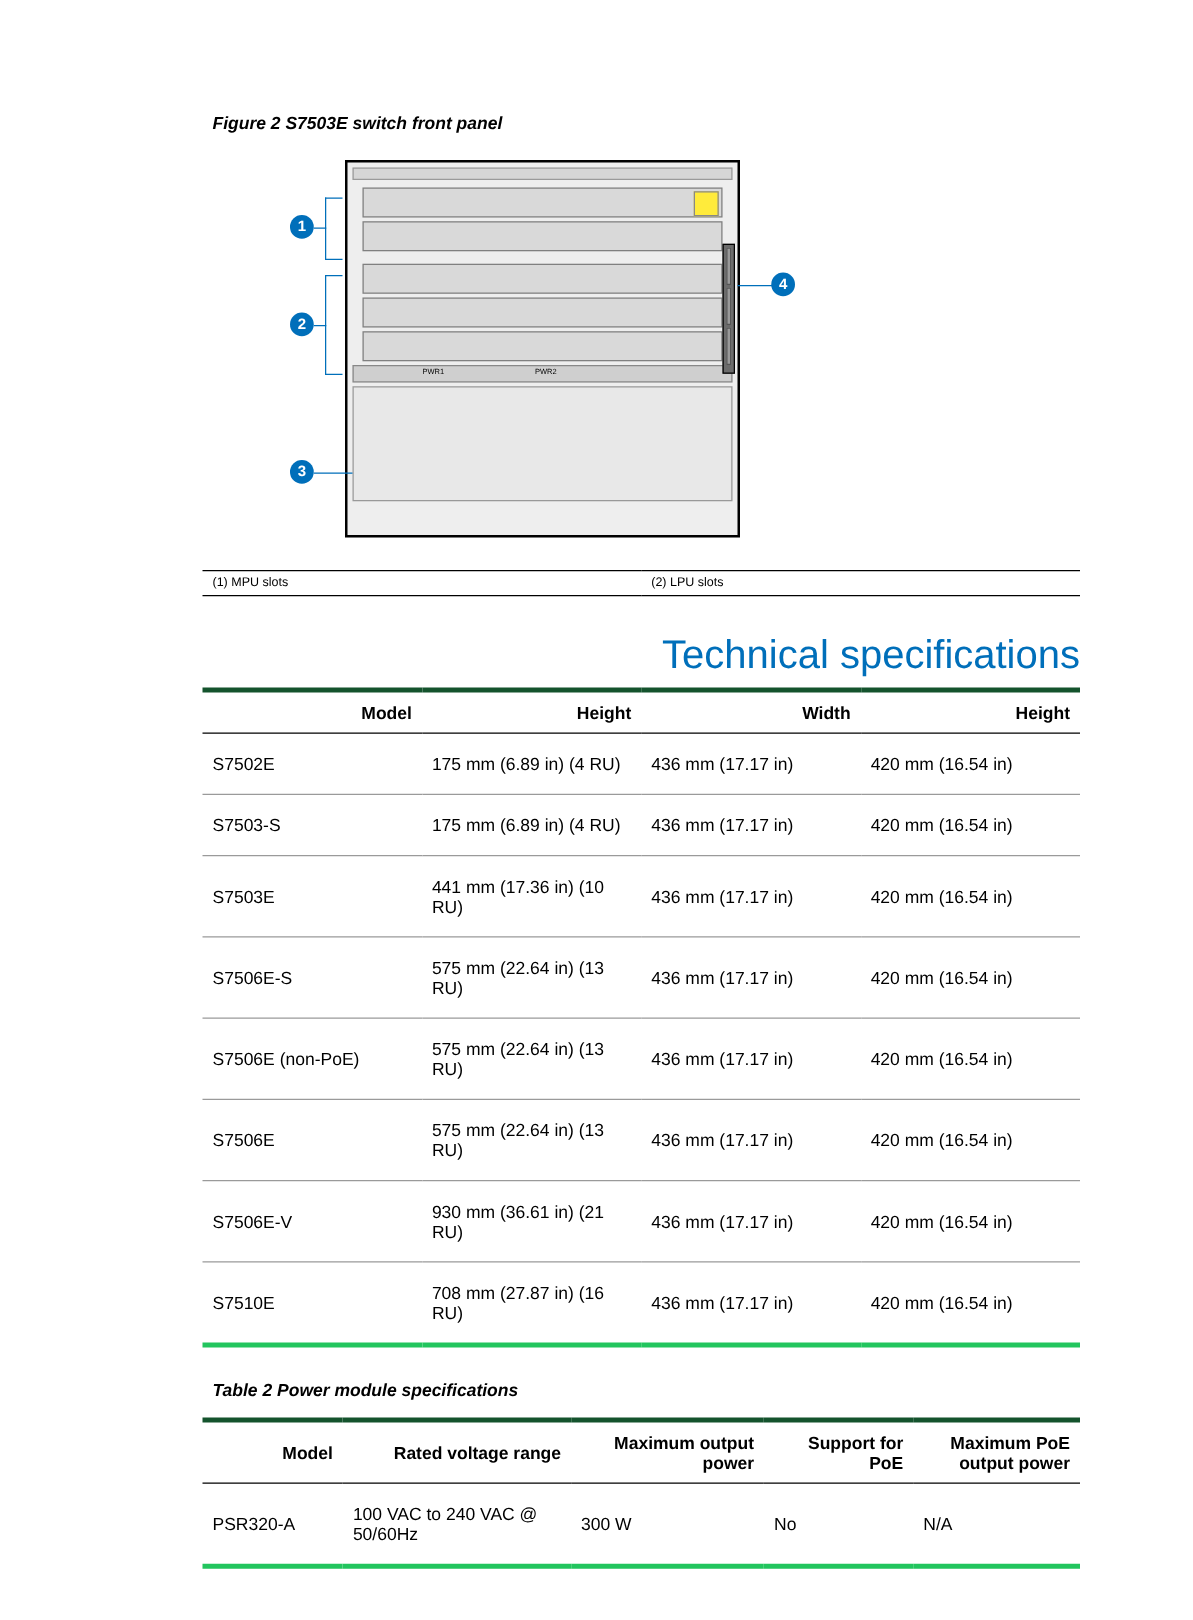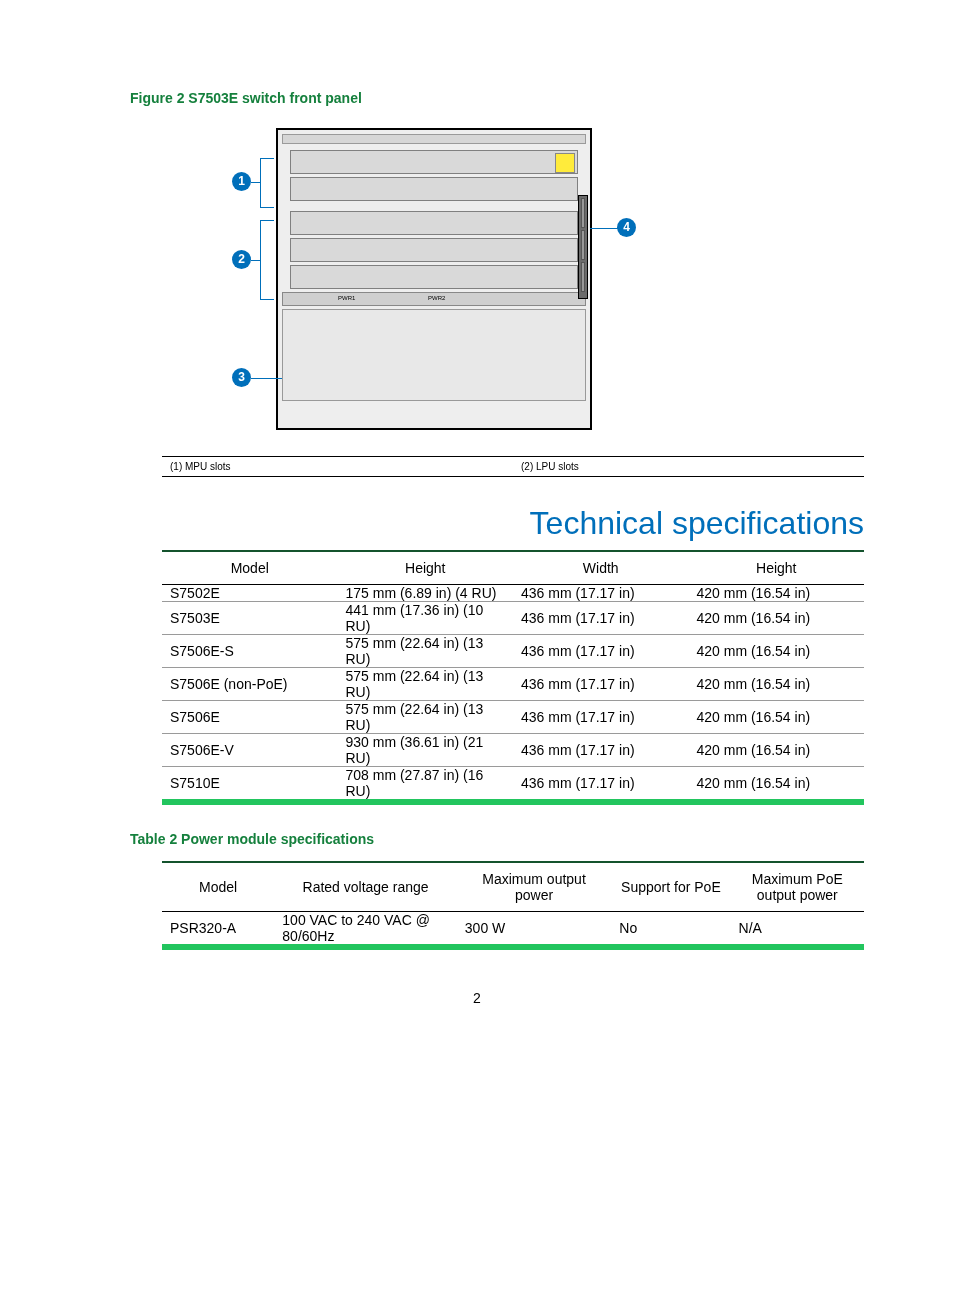--- a/index.html
+++ b/index.html
@@ -8,24 +8,25 @@
     padding: 0;
     background: #fff;
     font-family: Arial, Helvetica, sans-serif;
     color: #000;
     width: 954px;
   }
   .page {
     padding: 40px 90px 30px 90px;
   }
   .fig-caption, .tbl-caption {
-    color: #15803d;
+    color: #000000;
     font-weight: bold;
     font-size: 14px;
-    margin: 50px 0 14px 40px;
+    margin: 50px 0 14px 80px;
+    font-style: italic;
   }
   .tbl-caption { margin-top: 26px; }
   h1.section {
     color: #006fba;
     font-weight: normal;
     font-size: 32px;
     margin: 28px 0 8px 0;
     text-align: right;
   }
   
@@ -126,33 +127,33 @@
     width: 50%;
   }
   
   table.data {
     width: 702px;
     margin-left: 72px;
     border-collapse: collapse;
     font-size: 14px;
   }
   table.data thead th {
-    text-align: center;
-    font-weight: normal;
+    text-align: right;
+    font-weight: bold;
     padding: 8px 8px;
-    border-top: 2px solid #14532d;
+    border-top: 4px solid #14532d;
     border-bottom: 1.5px solid #000;
   }
   table.data tbody td {
-    padding: 0 8px;
+    padding: 16px 8px;
     border-bottom: 1px solid #9a9a9a;
     vertical-align: middle;
   }
   table.data tbody tr:last-child td {
-    border-bottom: 6px solid #22c55e;
+    border-bottom: 4px solid #22c55e;
   }
   .page-num {
     text-align: center;
     font-size: 14px;
     margin-top: 40px;
   }
 </style>
 </head>
 <body>
 
@@ -225,20 +226,26 @@
       </tr>
     </thead>
     <tbody id="t1-body">
         <tr>
           <td>S7502E</td>
           <td>175 mm (6.89 in) (4 RU)</td>
           <td>436 mm (17.17 in)</td>
           <td>420 mm (16.54 in)</td>
         </tr>
         <tr>
+          <td>S7503-S</td>
+          <td>175 mm (6.89 in) (4 RU)</td>
+          <td>436 mm (17.17 in)</td>
+          <td>420 mm (16.54 in)</td>
+        </tr>
+        <tr>
           <td>S7503E</td>
           <td>441 mm (17.36 in) (10 RU)</td>
           <td>436 mm (17.17 in)</td>
           <td>420 mm (16.54 in)</td>
         </tr>
         <tr>
           <td>S7506E-S</td>
           <td>575 mm (22.64 in) (13 RU)</td>
           <td>436 mm (17.17 in)</td>
           <td>420 mm (16.54 in)</td>
@@ -285,21 +292,21 @@
         <th>Model</th>
         <th>Rated voltage range</th>
         <th>Maximum output power</th>
         <th>Support for PoE</th>
         <th>Maximum PoE output power</th>
       </tr>
     </thead>
     <tbody id="t2-body">
         <tr>
           <td>PSR320-A</td>
-          <td>100 VAC to 240 VAC @ 80/60Hz</td>
+          <td>100 VAC to 240 VAC @ 50/60Hz</td>
           <td>300 W</td>
           <td>No</td>
           <td>N/A</td>
         </tr>
       </tbody>
   </table>
 
   <div class="page-num">2</div>
 </div>
 

